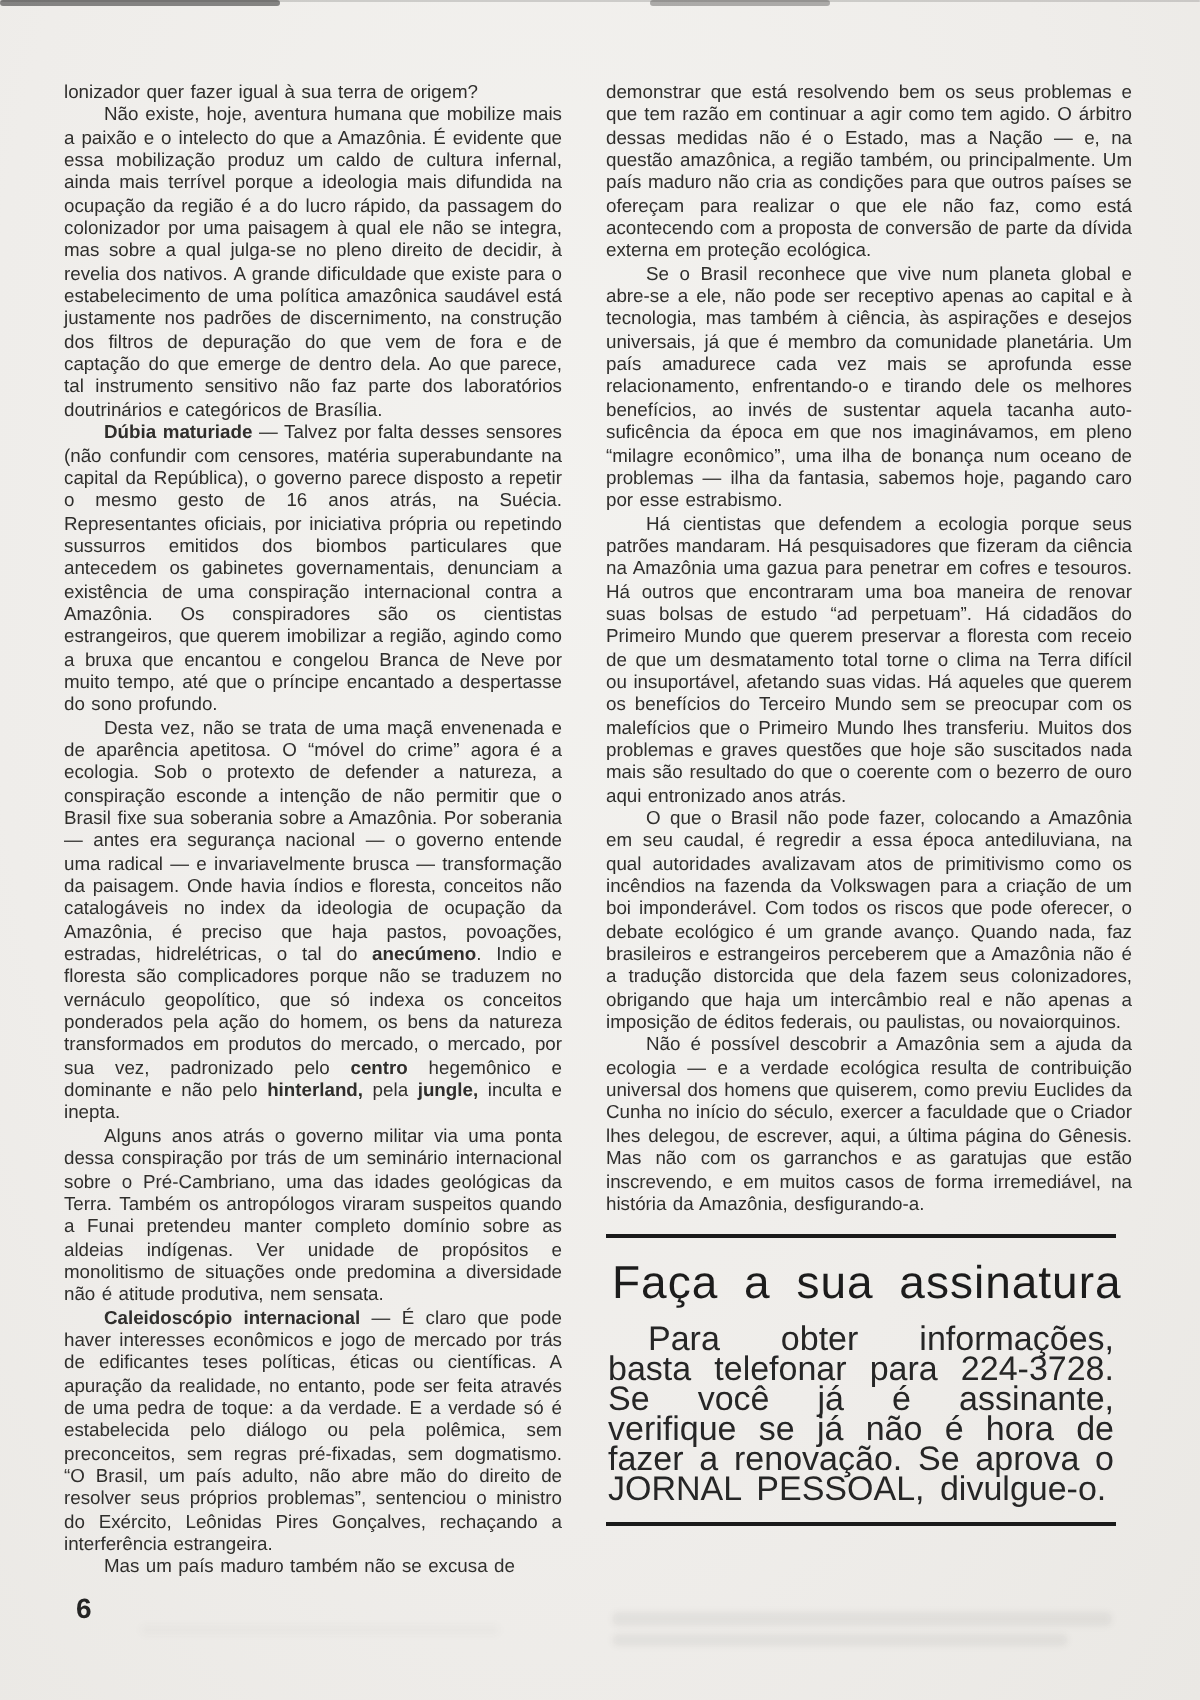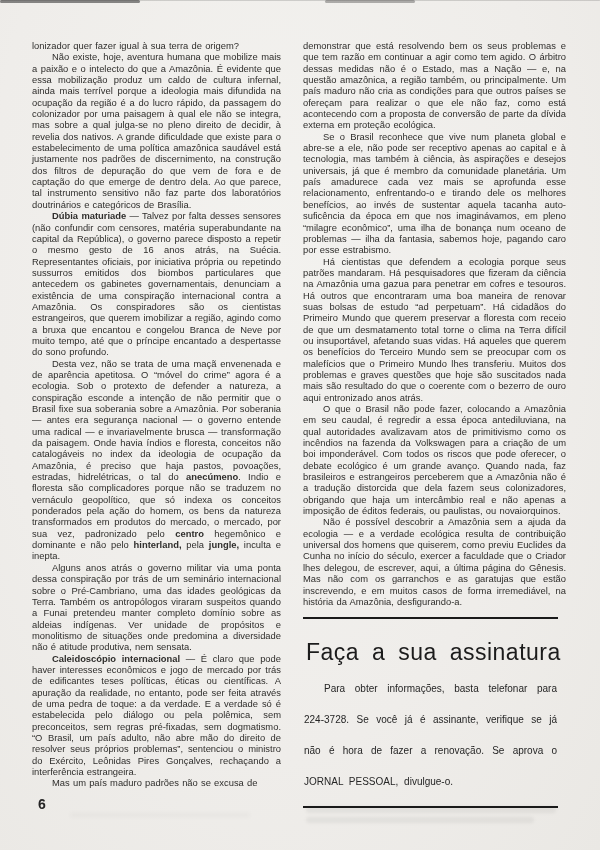--- a/index.html
+++ b/index.html
@@ -54,32 +54,32 @@
   .b { font-weight: bold; }
 
   .ad {
     margin-top: 10px;
     margin-right: 8px;
     border-top: 2.5px solid #1a1a1a;
     border-bottom: 2.5px solid #1a1a1a;
     padding: 7px 1px 9px 1px;
   }
   .ad-title {
-    margin: 13px 0 7px 2px;
+    margin: 2px 0 7px 2px;
     font-size: 23px;
     font-weight: 400;
     letter-spacing: 0.5px;
     word-spacing: 6px;
     color: #1c1c1c;
     white-space: nowrap;
   }
   .ad-body {
     margin: 0;
-    font-size: 10px;
-    line-height: 31px;
+    font-size: 17px;
+    line-height: 15px;
     text-align: justify;
     text-indent: 20px;
     word-spacing: 3px;
     color: #262626;
   }
 
   .page-number {
     position: absolute;
     left: 38px;
     top: 796px;
@@ -108,21 +108,21 @@
   <div class="scan-edge e3"></div>
 
   <div class="columns">
     <div class="col">
         <p class="para no-indent"><span>lonizador quer fazer igual à sua terra de origem?</span></p>
         <p class="para"><span>Não existe, hoje, aventura humana que mobilize mais a paixão e o intelecto do que a Amazônia. É evidente que essa mobilização produz um caldo de cultura infernal, ainda mais terrível porque a ideologia mais difundida na ocupação da região é a do lucro rápido, da passagem do colonizador por uma paisagem à qual ele não se integra, mas sobre a qual julga-se no pleno direito de decidir, à revelia dos nativos. A grande dificuldade que existe para o estabelecimento de uma política amazônica saudável está justamente nos padrões de discernimento, na construção dos filtros de depuração do que vem de fora e de captação do que emerge de dentro dela. Ao que parece, tal instrumento sensitivo não faz parte dos laboratórios doutrinários e categóricos de Brasília.</span></p>
         <p class="para"><span class="b">Dúbia maturiade</span><span> — Talvez por falta desses sensores (não confundir com censores, matéria superabundante na capital da República), o governo parece disposto a repetir o mesmo gesto de 16 anos atrás, na Suécia. Representantes oficiais, por iniciativa própria ou repetindo sussurros emitidos dos biombos particulares que antecedem os gabinetes governamentais, denunciam a existência de uma conspiração internacional contra a Amazônia. Os conspiradores são os cientistas estrangeiros, que querem imobilizar a região, agindo como a bruxa que encantou e congelou Branca de Neve por muito tempo, até que o príncipe encantado a despertasse do sono profundo.</span></p>
         <p class="para"><span>Desta vez, não se trata de uma maçã envenenada e de aparência apetitosa. O “móvel do crime” agora é a ecologia. Sob o protexto de defender a natureza, a conspiração esconde a intenção de não permitir que o Brasil fixe sua soberania sobre a Amazônia. Por soberania — antes era segurança nacional — o governo entende uma radical — e invariavelmente brusca — transformação da paisagem. Onde havia índios e floresta, conceitos não catalogáveis no index da ideologia de ocupação da Amazônia, é preciso que haja pastos, povoações, estradas, hidrelétricas, o tal do </span><span class="b">anecúmeno</span><span>. Indio e floresta são complicadores porque não se traduzem no vernáculo geopolítico, que só indexa os conceitos ponderados pela ação do homem, os bens da natureza transformados em produtos do mercado, o mercado, por sua vez, padronizado pelo </span><span class="b">centro</span><span> hegemônico e dominante e não pelo </span><span class="b">hinterland,</span><span> pela </span><span class="b">jungle,</span><span> inculta e inepta.</span></p>
         <p class="para"><span>Alguns anos atrás o governo militar via uma ponta dessa conspiração por trás de um seminário internacional sobre o Pré-Cambriano, uma das idades geológicas da Terra. Também os antropólogos viraram suspeitos quando a Funai pretendeu manter completo domínio sobre as aldeias indígenas. Ver unidade de propósitos e monolitismo de situações onde predomina a diversidade não é atitude produtiva, nem sensata.</span></p>
         <p class="para"><span class="b">Caleidoscópio internacional</span><span> — É claro que pode haver interesses econômicos e jogo de mercado por trás de edificantes teses políticas, éticas ou científicas. A apuração da realidade, no entanto, pode ser feita através de uma pedra de toque: a da verdade. E a verdade só é estabelecida pelo diálogo ou pela polêmica, sem preconceitos, sem regras pré-fixadas, sem dogmatismo. “O Brasil, um país adulto, não abre mão do direito de resolver seus próprios problemas”, sentenciou o ministro do Exército, Leônidas Pires Gonçalves, rechaçando a interferência estrangeira.</span></p>
-        <p class="para"><span>Mas um país maduro padrões não se excusa de</span></p>
+        <p class="para"><span>Mas um país maduro também não se excusa de</span></p>
       </div>
 
     <div class="col">
       <div>
           <p class="para no-indent"><span>demonstrar que está resolvendo bem os seus problemas e que tem razão em continuar a agir como tem agido. O árbitro dessas medidas não é o Estado, mas a Nação — e, na questão amazônica, a região também, ou principalmente. Um país maduro não cria as condições para que outros países se ofereçam para realizar o que ele não faz, como está acontecendo com a proposta de conversão de parte da dívida externa em proteção ecológica.</span></p>
           <p class="para"><span>Se o Brasil reconhece que vive num planeta global e abre-se a ele, não pode ser receptivo apenas ao capital e à tecnologia, mas também à ciência, às aspirações e desejos universais, já que é membro da comunidade planetária. Um país amadurece cada vez mais se aprofunda esse relacionamento, enfrentando-o e tirando dele os melhores benefícios, ao invés de sustentar aquela tacanha auto-suficência da época em que nos imaginávamos, em pleno “milagre econômico”, uma ilha de bonança num oceano de problemas — ilha da fantasia, sabemos hoje, pagando caro por esse estrabismo.</span></p>
           <p class="para"><span>Há cientistas que defendem a ecologia porque seus patrões mandaram. Há pesquisadores que fizeram da ciência na Amazônia uma gazua para penetrar em cofres e tesouros. Há outros que encontraram uma boa maneira de renovar suas bolsas de estudo “ad perpetuam”. Há cidadãos do Primeiro Mundo que querem preservar a floresta com receio de que um desmatamento total torne o clima na Terra difícil ou insuportável, afetando suas vidas. Há aqueles que querem os benefícios do Terceiro Mundo sem se preocupar com os malefícios que o Primeiro Mundo lhes transferiu. Muitos dos problemas e graves questões que hoje são suscitados nada mais são resultado do que o coerente com o bezerro de ouro aqui entronizado anos atrás.</span></p>
           <p class="para"><span>O que o Brasil não pode fazer, colocando a Amazônia em seu caudal, é regredir a essa época antediluviana, na qual autoridades avalizavam atos de primitivismo como os incêndios na fazenda da Volkswagen para a criação de um boi imponderável. Com todos os riscos que pode oferecer, o debate ecológico é um grande avanço. Quando nada, faz brasileiros e estrangeiros perceberem que a Amazônia não é a tradução distorcida que dela fazem seus colonizadores, obrigando que haja um intercâmbio real e não apenas a imposição de éditos federais, ou paulistas, ou novaiorquinos.</span></p>
           <p class="para"><span>Não é possível descobrir a Amazônia sem a ajuda da ecologia — e a verdade ecológica resulta de contribuição universal dos homens que quiserem, como previu Euclides da Cunha no início do século, exercer a faculdade que o Criador lhes delegou, de escrever, aqui, a última página do Gênesis. Mas não com os garranchos e as garatujas que estão inscrevendo, e em muitos casos de forma irremediável, na história da Amazônia, desfigurando-a.</span></p>
         </div>

